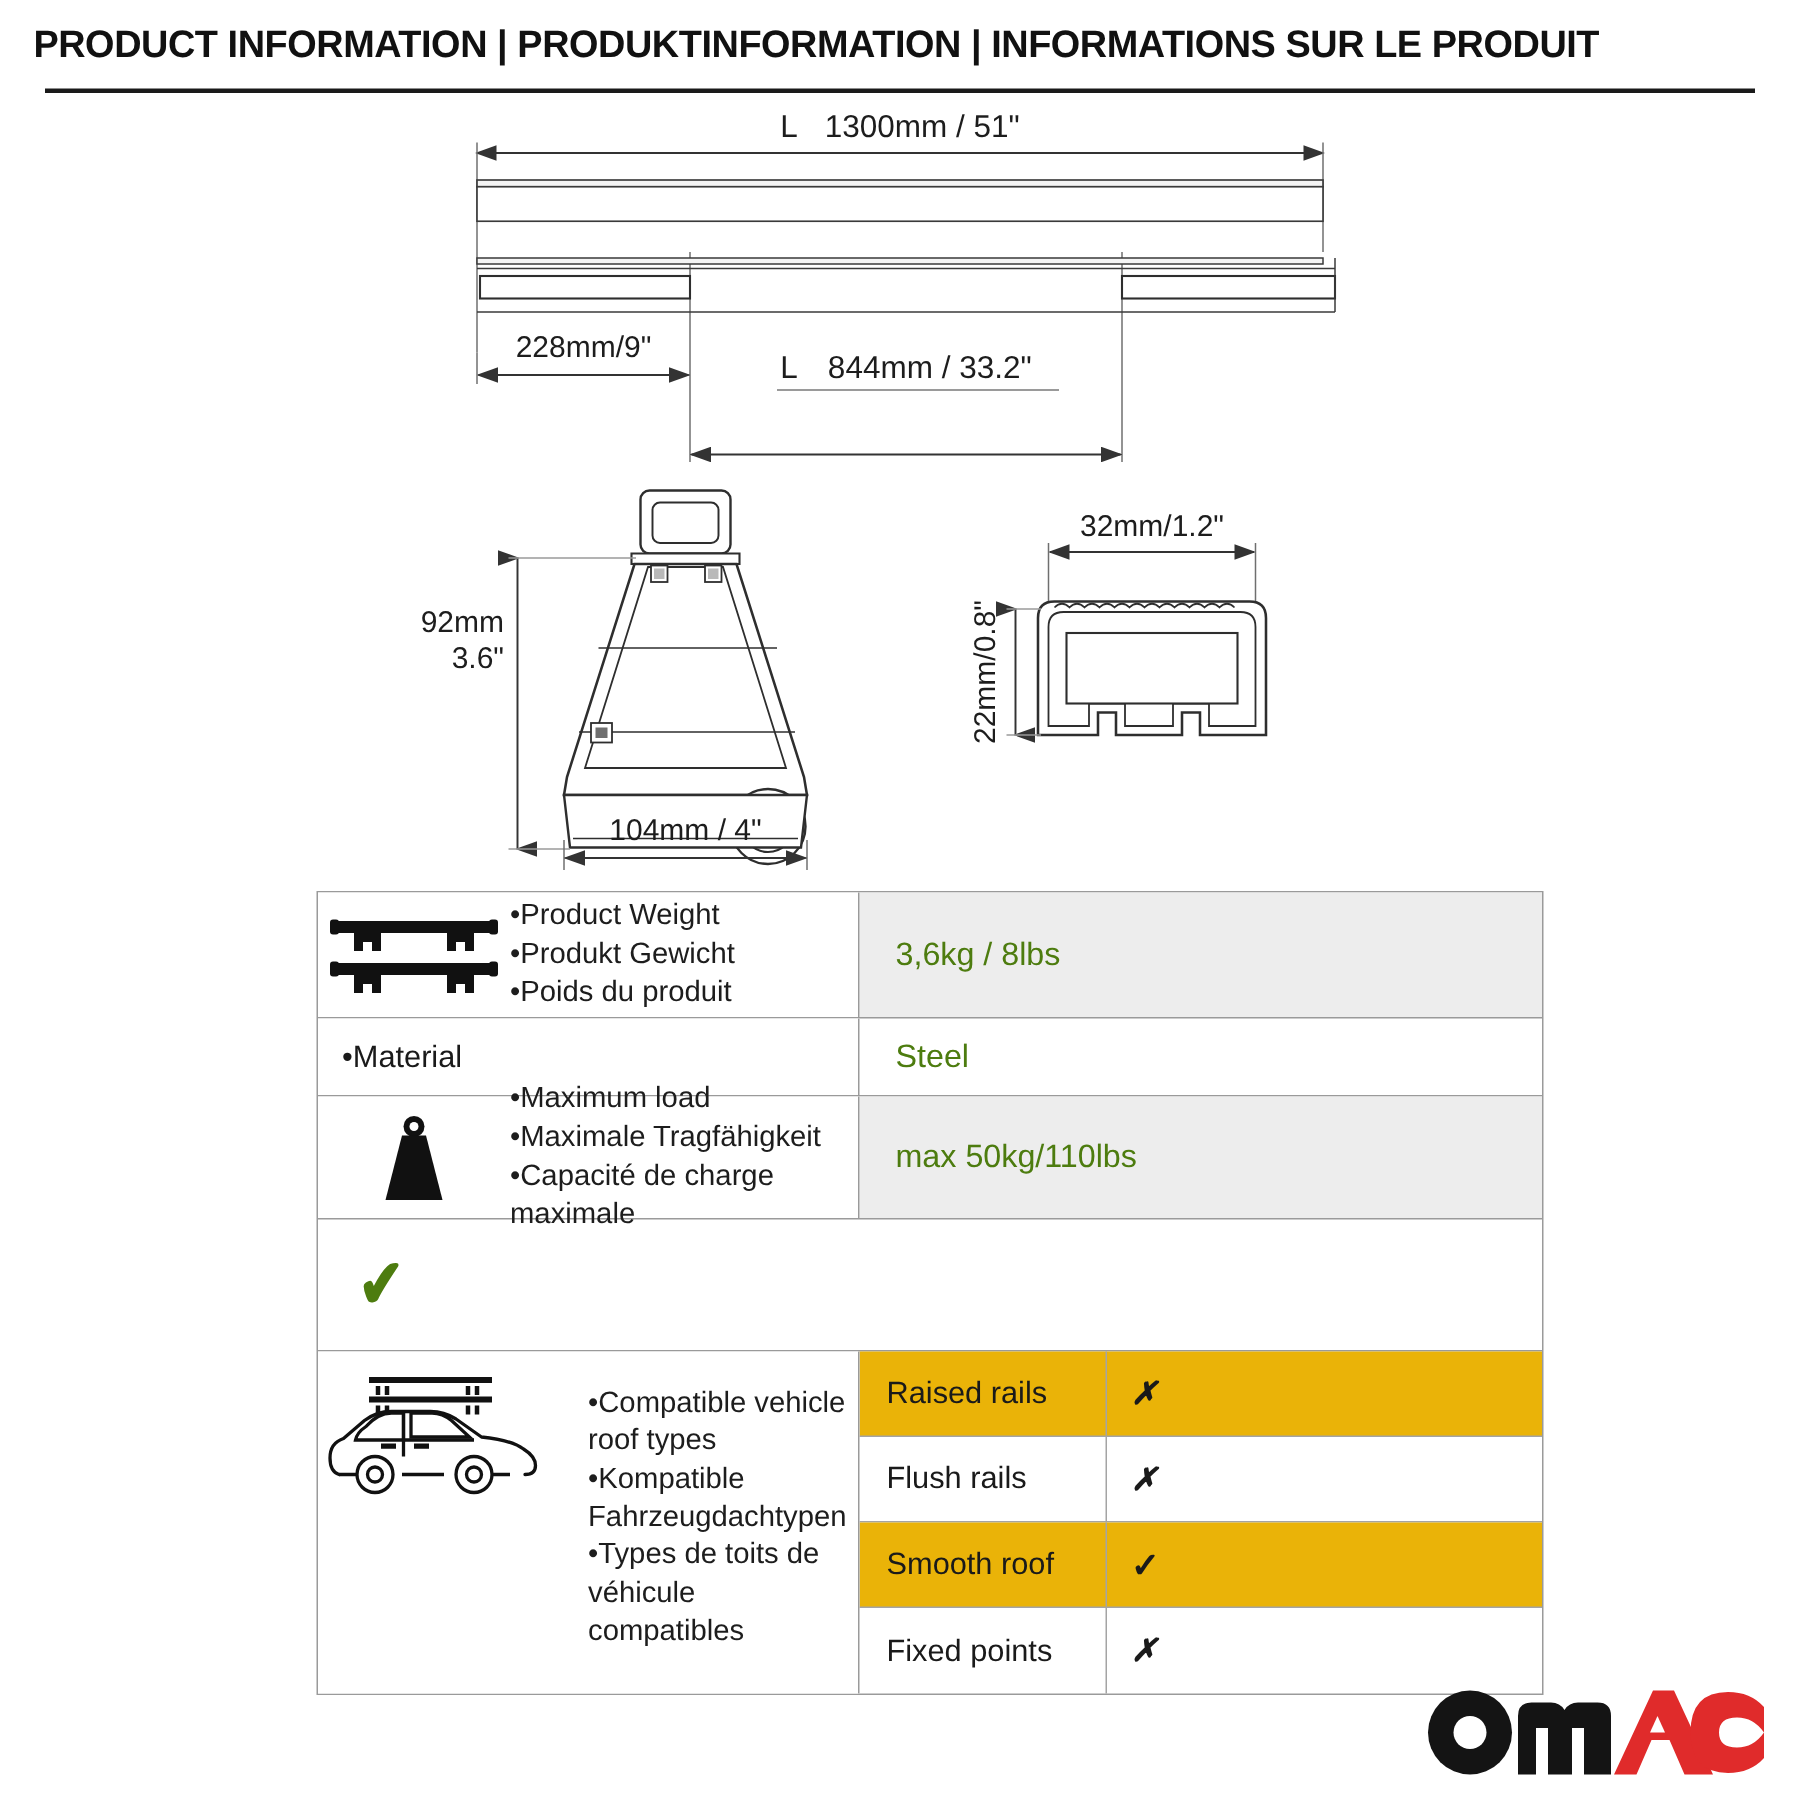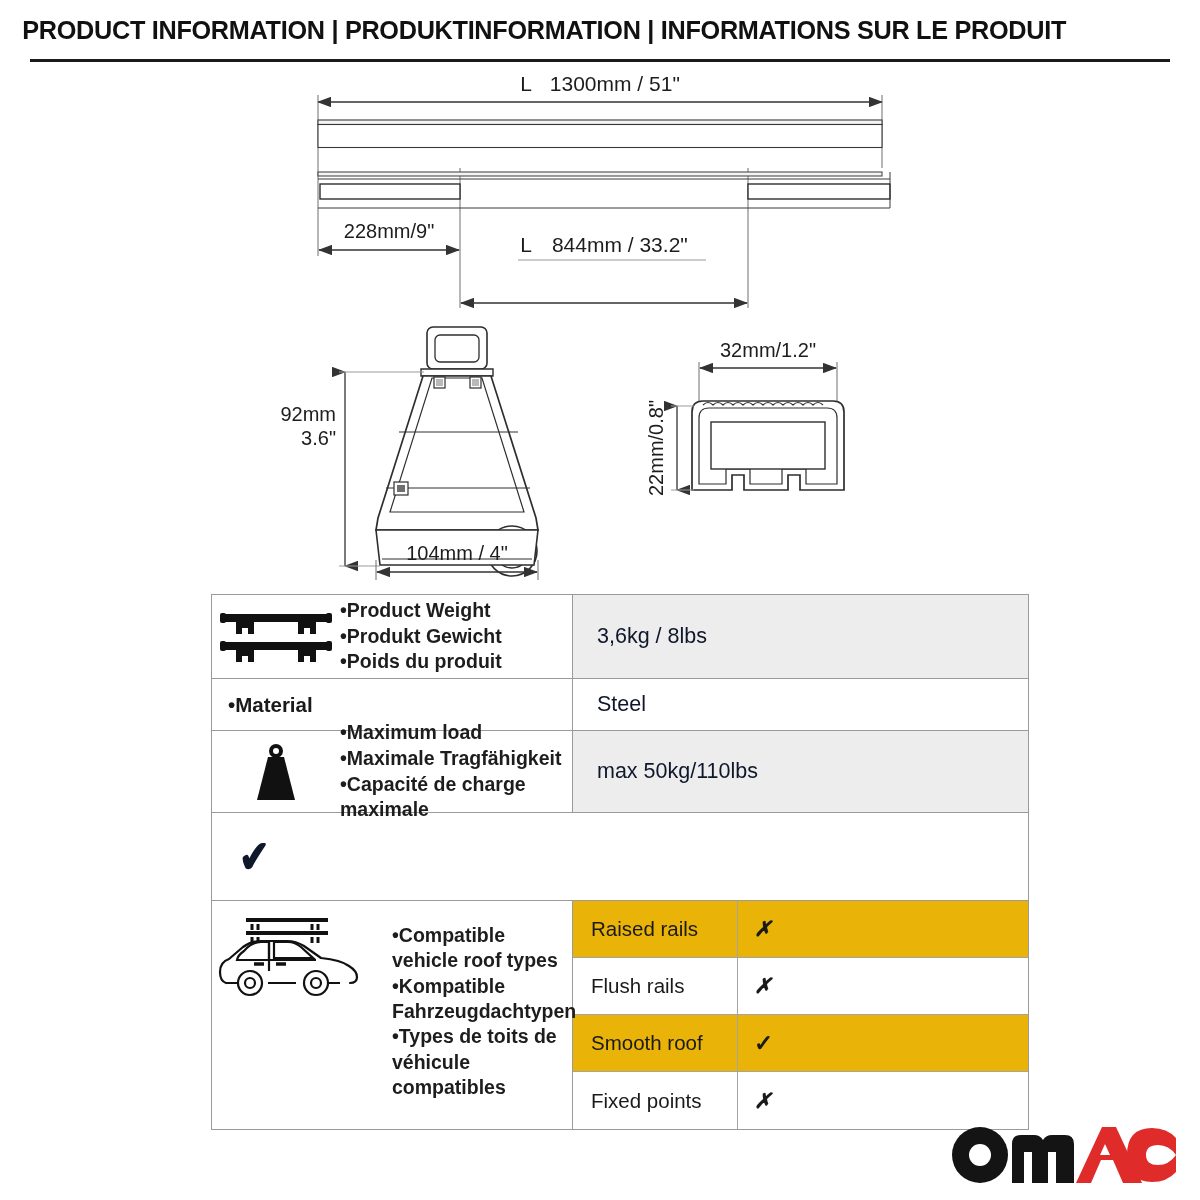--- a/index.html
+++ b/index.html
@@ -73,30 +73,29 @@
 
   .cell-label {
     width: 361px;
     flex: 0 0 361px;
     box-sizing: border-box;
     display: flex;
     align-items: center;
     border-right: 1.6px solid #9a9a9a;
     background: #ffffff;
     position: relative;
-    font-weight: bold;
   }
   .cell-value {
     flex: 1 1 auto;
     box-sizing: border-box;
     display: flex;
     align-items: center;
     padding-left: 24px;
     font-size: 21.5px;
-    color: #0f172a;
+    color: #4d7c0f;
   }
   .cell-value.shaded { background: #ededed; }
 
   .icon-box {
     width: 128px;
     flex: 0 0 128px;
     display: flex;
     align-items: center;
     justify-content: center;
   }

